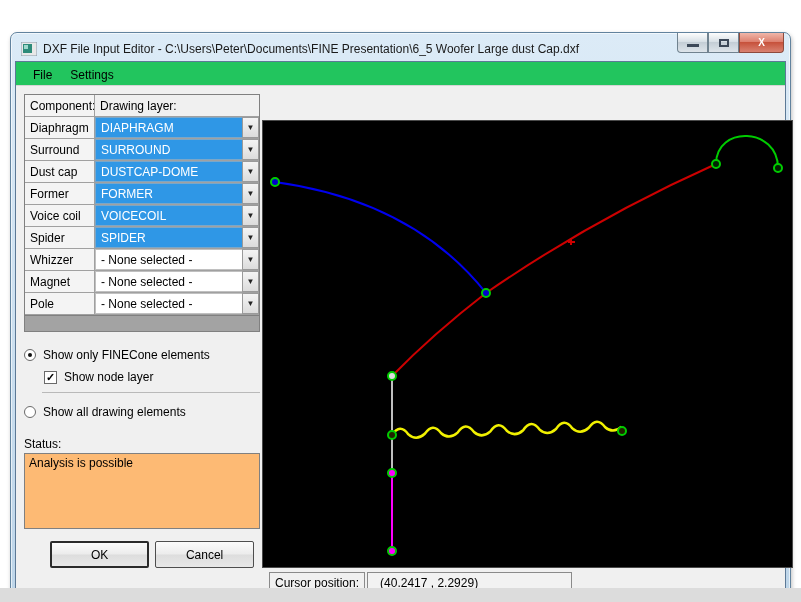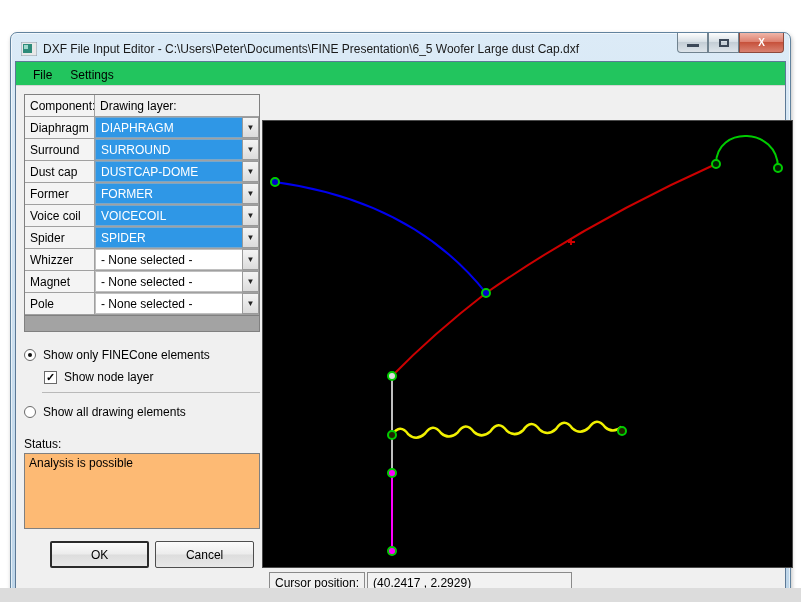--- a/index.html
+++ b/index.html
@@ -106,21 +106,21 @@
     position:absolute; left:246px; top:58px; width:531px; height:448px;
     background:#000; border:1px solid #4a4a4a;
   }
   .cursorbar { position:absolute; left:246px; top:510px; display:flex;margin-left:7px; }
   .cursor-label {
     border:1px solid #8a8a8a; background:#f0f0f0; padding:2px 5px; height:21px;
     display:flex; align-items:center;
   }
   .cursor-value {
     border:1px solid #8a8a8a; background:#f2f2f2; margin-left:2px; height:21px;
-    width:205px; display:flex; align-items:center; padding-left:5px;
+    width:205px; display:flex; align-items:center; padding-left:12px;
   }
   .bottom-strip { position:absolute; left:0; bottom:0; width:801px; height:14px; background:#dcdcdc; }
 </style>
 </head>
 <body>
 
 <div class="dialog">
   <div class="titlebar">
     <svg class="win-icon" viewBox="0 0 16 14">
       <rect x="0" y="0" width="16" height="14" fill="#e8e8e8" stroke="#8899aa"></rect>

